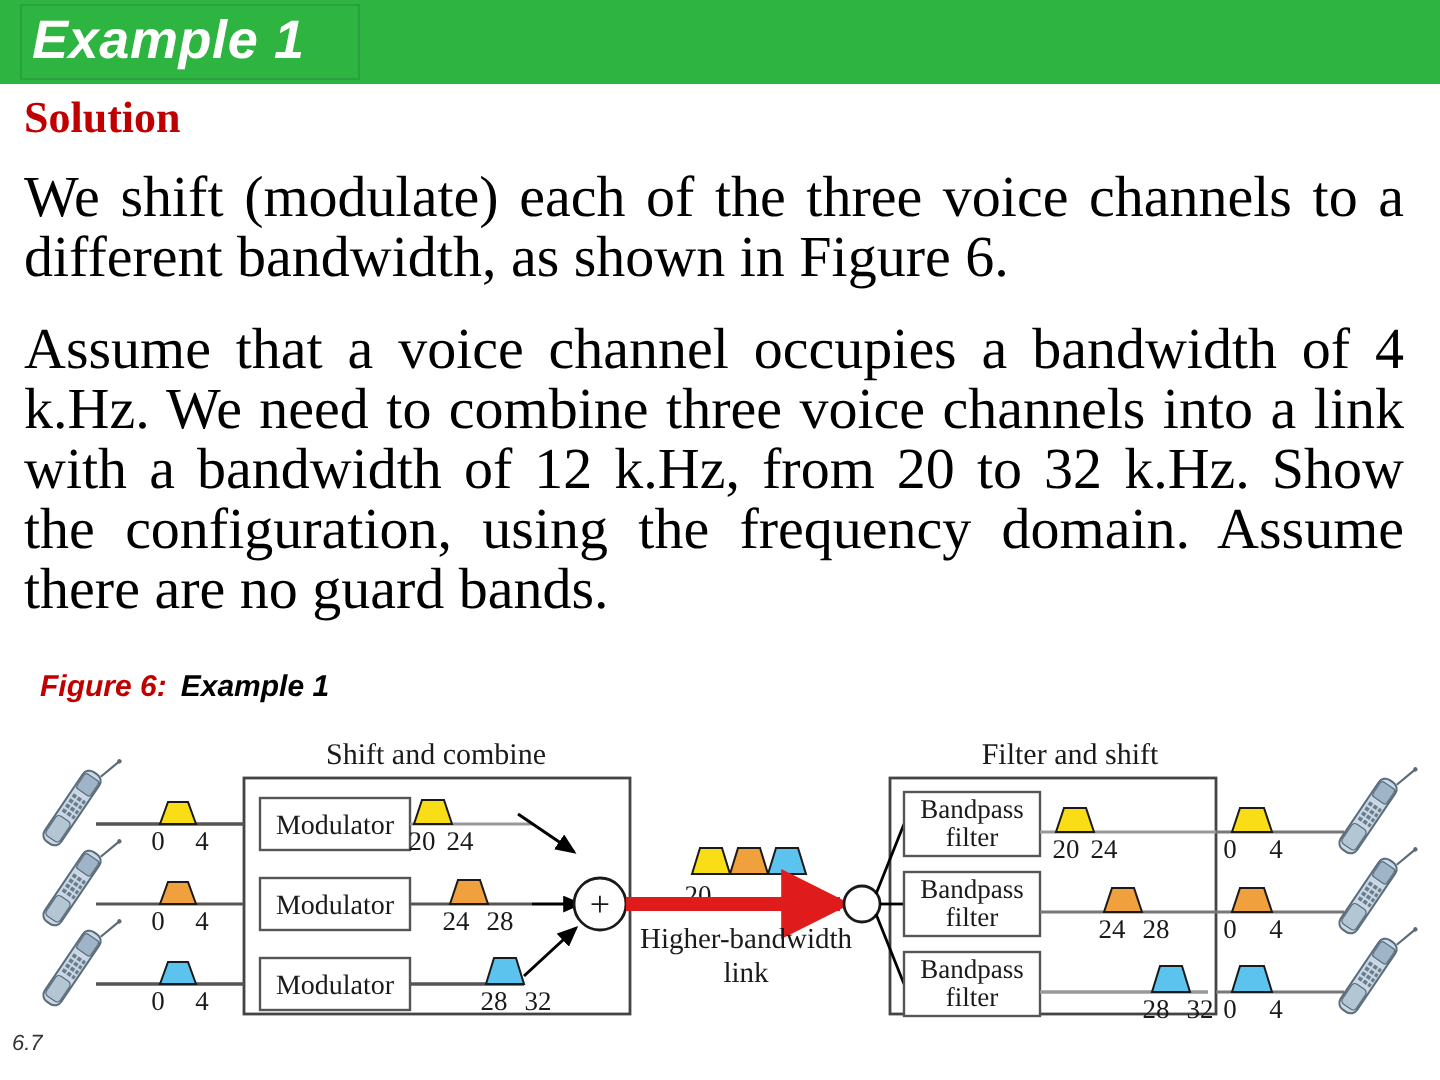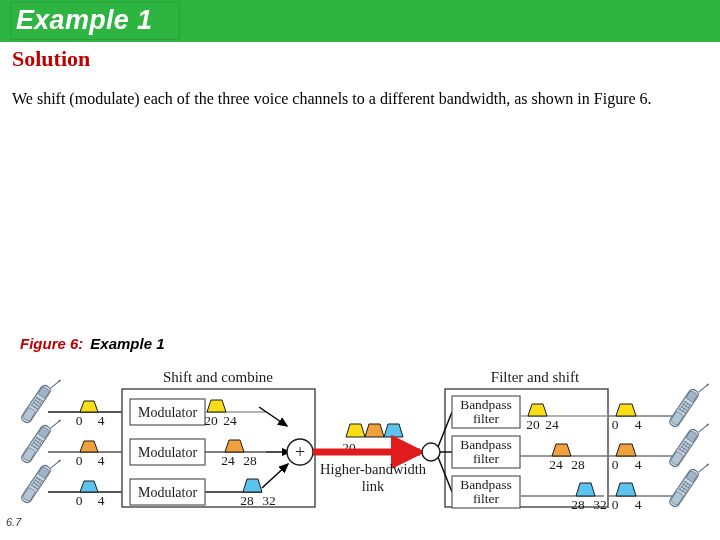--- a/index.html
+++ b/index.html
@@ -28,21 +28,21 @@
 
   
   .solution{
     position:absolute;left:12px;top:46px;
     font-family:"Liberation Serif", serif;
     font-weight:bold;font-size:22px;color:#c00000;
   }
   .para{
     position:absolute;left:12px;width:690px;
     font-family:"Liberation Serif", serif;
-    font-size:16px;color:#000000;line-height:30px;
+    font-size:29px;color:#000000;line-height:30px;
     text-align:justify;text-justify:inter-word;
   }
   .para.p1{top:84px;}
   .para.p2{top:160px;}
 
   
   .figcap{
     position:absolute;left:20px;top:335px;
     font-family:"Liberation Sans", sans-serif;
     font-style:italic;font-weight:bold;font-size:15px;
@@ -68,20 +68,21 @@
 <div id="page">
 
   <div class="title-band">
     <div class="title-box"></div>
     <div class="title-text">Example 1</div>
   </div>
 
   <div class="solution">Solution</div>
 
   <div class="para p1">We shift (modulate) each of the three voice channels to a different bandwidth, as shown in Figure 6.</div>
+  <div class="para p2">Assume that a voice channel occupies a bandwidth of 4 k.Hz. We need to combine three voice channels into a link with a bandwidth of 12 k.Hz, from 20 to 32 k.Hz. Show the configuration, using the frequency domain. Assume there are no guard bands.</div>
 
   <div class="figcap">
     <span class="num">Figure 6:</span><span class="ttl">Example 1</span>
   </div>
 
   <div id="figure">
     <svg width="720" height="155" viewBox="0 0 720 155" xmlns="http://www.w3.org/2000/svg">
       <defs>
 
         <g id="phone-glyph">

